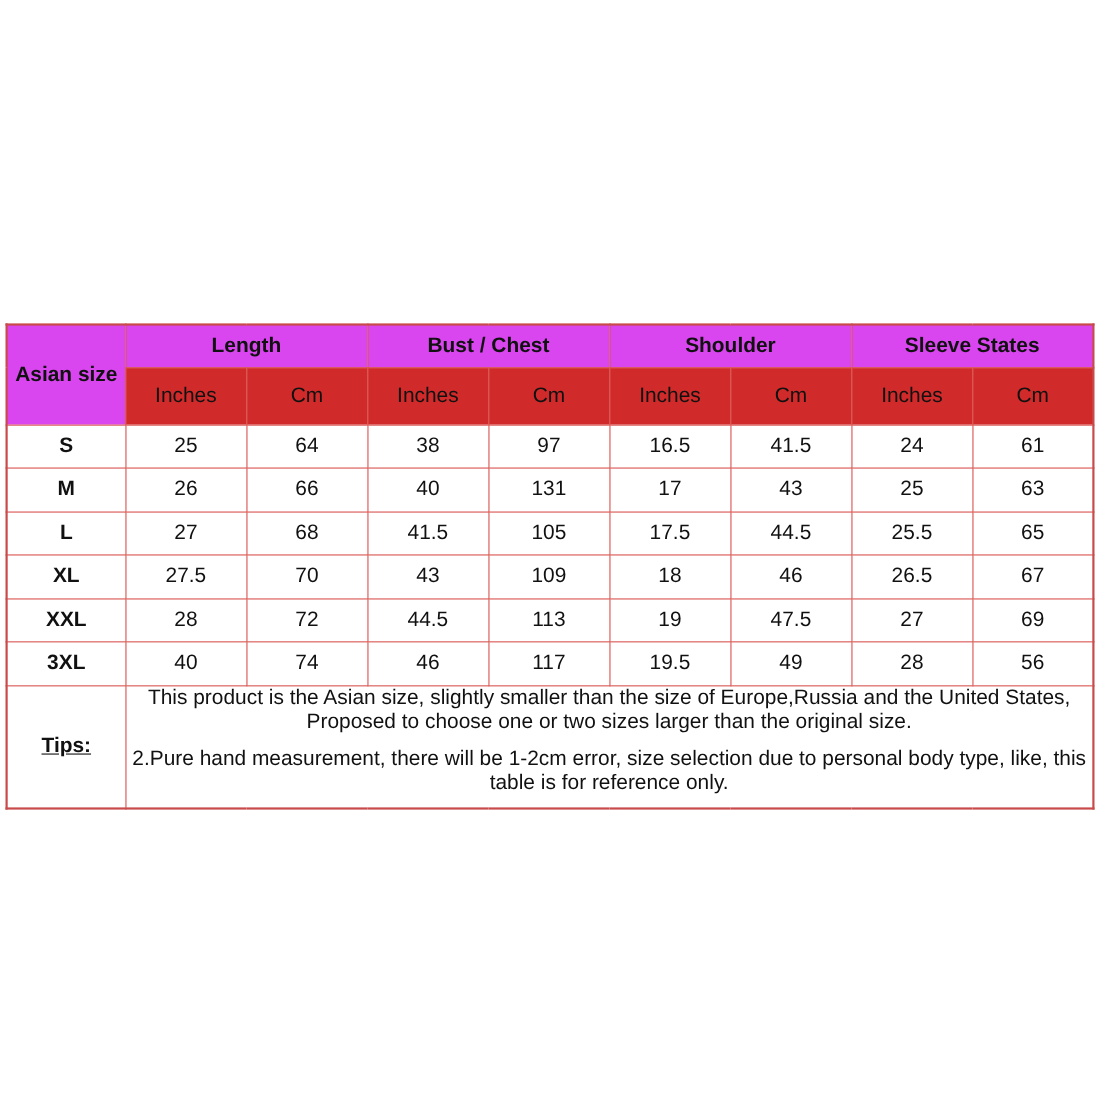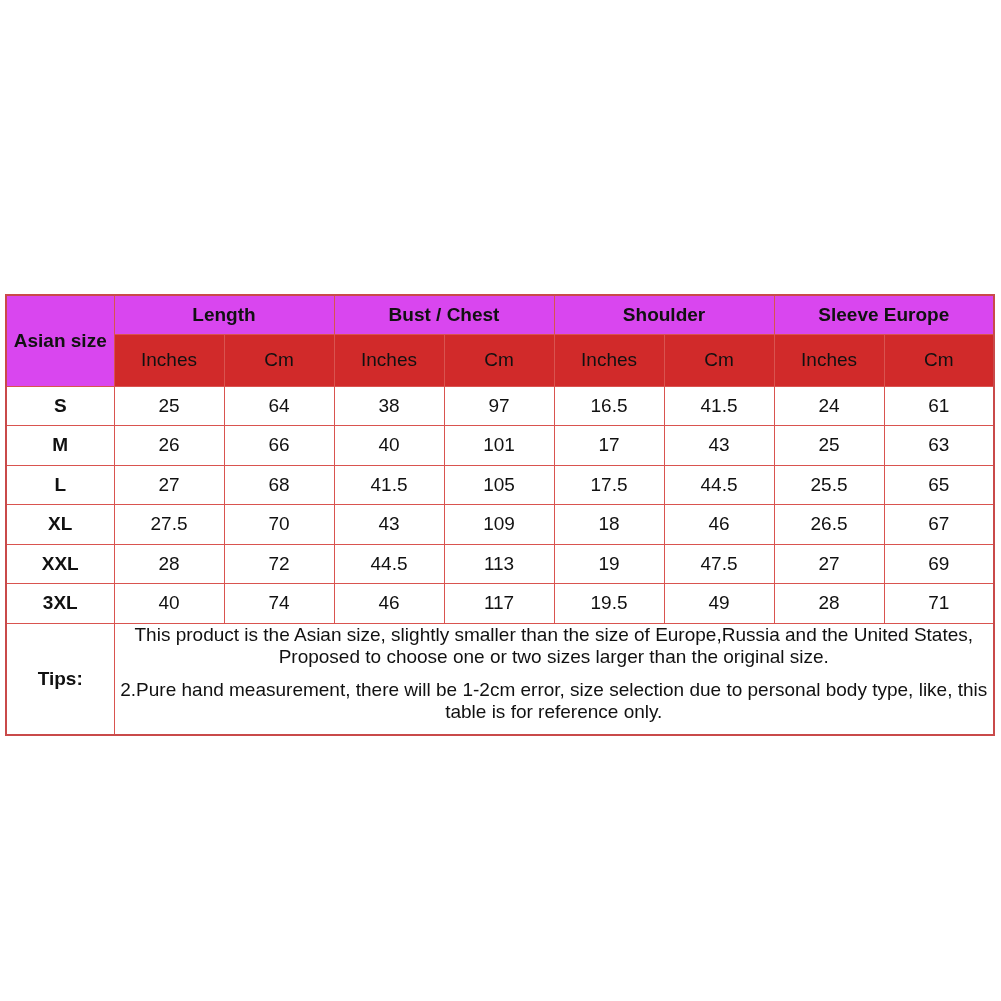--- a/index.html
+++ b/index.html
@@ -15,21 +15,21 @@
     font-size: 19px; color: #111;
   }
   th.hdr { background: #d946ef; color: #ffffff; font-weight: bold; font-size: 19px;
            border: 1px solid #e9a0a0; }
   th.sub { background: #d12a2a; color: #ffffff; font-weight: normal; font-size: 19px;
            border: 1px solid #e9a0a0; }
   tr.r1 { height: 39px; }
   tr.r2 { height: 52px; }
   tr.data { height: 39.5px; }
   td.size { font-weight: bold; }
-  td.tips-label { font-weight: bold; height: 110px; }
+  td.tips-label { font-weight: bold; height: 110px; text-decoration: underline; }
   td.tips-body { text-align: left; vertical-align: top; font-size: 18.5px; line-height: 22px;
                  padding: 1px 0 4px 1px; color: #111; }
   td.tips-body p { margin: 0; }
   td.tips-body p + p { margin-top: 11px; }
 </style>
 </head>
 <body>
 
 <table class="size-table">
   <colgroup>
@@ -42,21 +42,21 @@
       <col style="width:110px">
       <col style="width:110px">
       <col style="width:110px">
   </colgroup>
   <tbody>
       <tr class="r1">
     <th class="hdr" rowspan="2">Asian size</th>
     <th class="hdr" colspan="2">Length</th>
     <th class="hdr" colspan="2">Bust / Chest</th>
     <th class="hdr" colspan="2">Shoulder</th>
-    <th class="hdr" colspan="2">Sleeve Europe</th>
+    <th class="hdr" colspan="2">Sleeve States</th>
   </tr>
   <tr class="r2">
     <th class="sub">Inches</th>
     <th class="sub">Cm</th>
     <th class="sub">Inches</th>
     <th class="sub">Cm</th>
     <th class="sub">Inches</th>
     <th class="sub">Cm</th>
     <th class="sub">Inches</th>
     <th class="sub">Cm</th>
@@ -71,21 +71,21 @@
     <td>16.5</td>
     <td>41.5</td>
     <td>24</td>
     <td>61</td>
   </tr>
   <tr class="data">
     <td class="size">M</td>
     <td>26</td>
     <td>66</td>
     <td>40</td>
-    <td>101</td>
+    <td>131</td>
     <td>17</td>
     <td>43</td>
     <td>25</td>
     <td>63</td>
   </tr>
   <tr class="data">
     <td class="size">L</td>
     <td>27</td>
     <td>68</td>
     <td>41.5</td>
@@ -119,21 +119,21 @@
   </tr>
   <tr class="data">
     <td class="size">3XL</td>
     <td>40</td>
     <td>74</td>
     <td>46</td>
     <td>117</td>
     <td>19.5</td>
     <td>49</td>
     <td>28</td>
-    <td>71</td>
+    <td>56</td>
   </tr>
 
   <tr>
     <td class="tips-label">Tips:</td>
     <td class="tips-body" colspan="8">
       <p>This product is the Asian size, slightly smaller than the size of Europe,Russia and the United States, Proposed to choose one or two sizes larger than the original size.</p>
       <p>2.Pure hand measurement, there will be 1-2cm error, size selection due to personal body type, like, this table is for reference only.</p>
     </td>
   </tr>
 </tbody>

